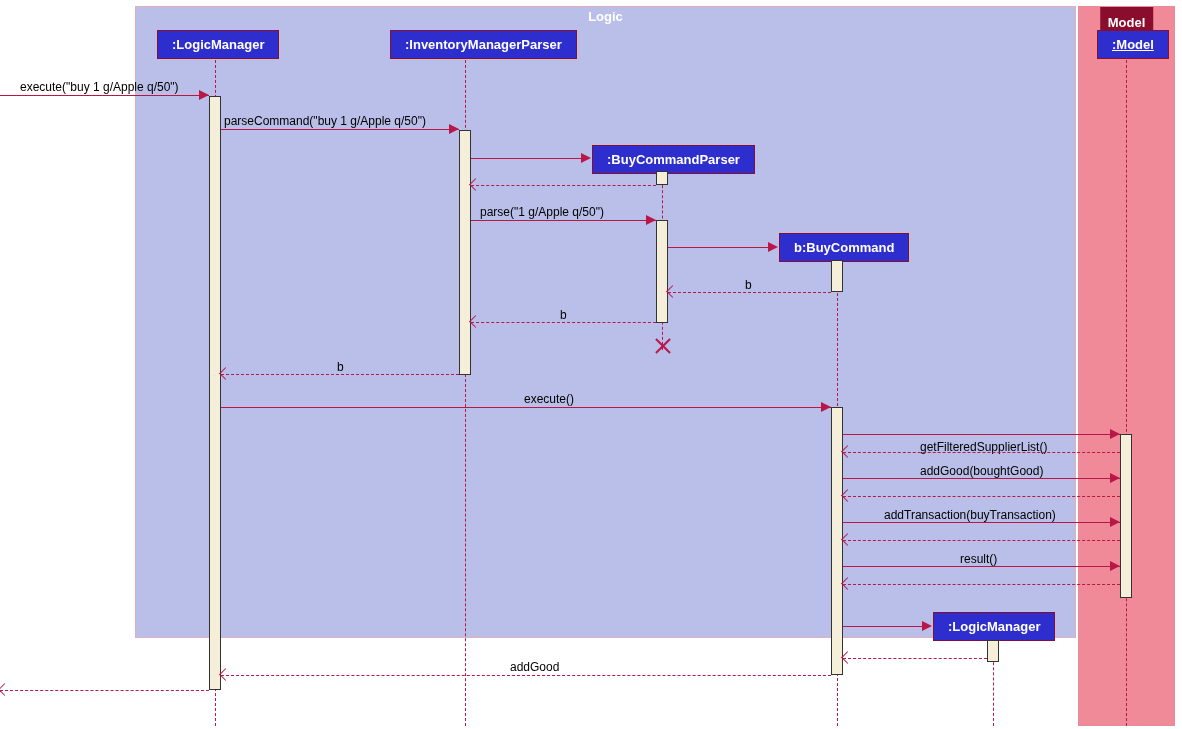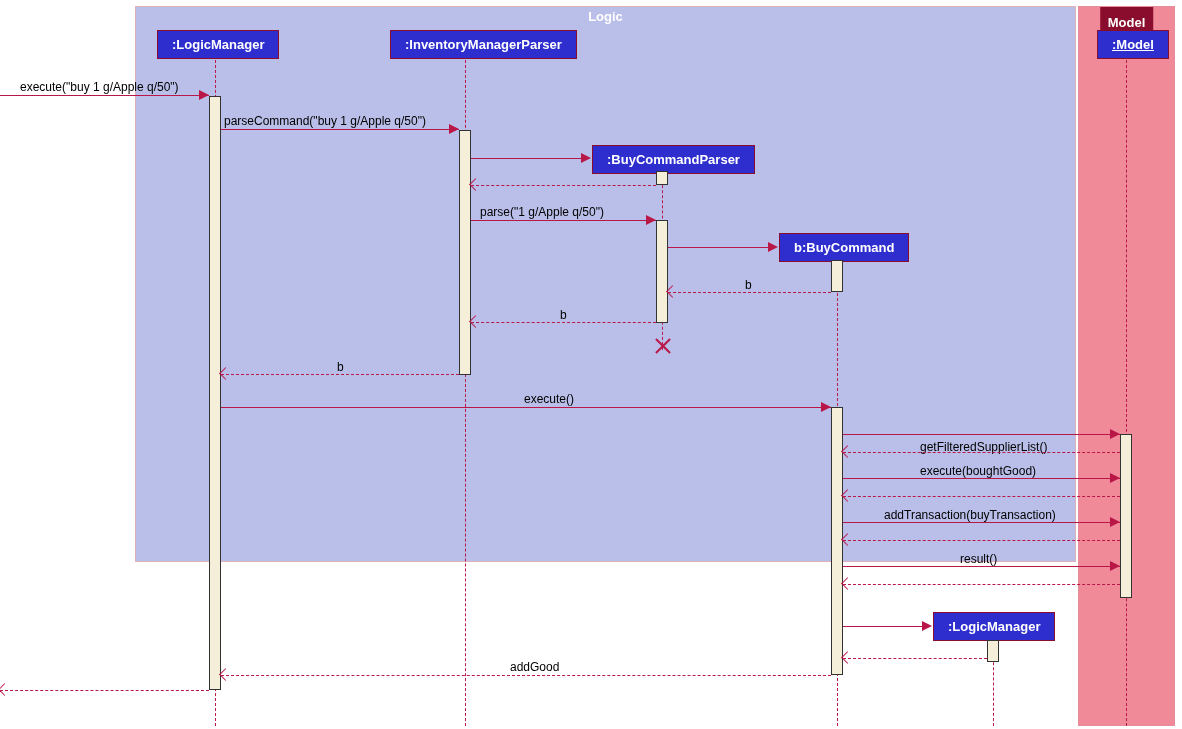--- a/index.html
+++ b/index.html
@@ -96,21 +96,21 @@
     left: 50%; top: 0;
     width: 2px; height: 100%;
     background: #b91748;
   }
   .destroy-x::before { transform: rotate(45deg); }
   .destroy-x::after { transform: rotate(-45deg); }
 </style>
 </head>
 <body>
 
-<div class="frame" style="left:135px; top:6px; width:941px; height:556px; background:#b9bfe8; border-color:#e0b0b8;">
+<div class="frame" style="left:135px; top:6px; width:941px; height:632px; background:#b9bfe8; border-color:#e0b0b8;">
   <div class="frame-label" style="background:#b9bfe8; color:#fff; left:50%; transform:translateX(-50%); clip-path:none; padding:2px 10px; position:absolute;">Logic</div>
 </div>
 
 <div class="frame" style="left:1078px; top:6px; width:97px; height:720px; background:#f08a98; border-color:#e58d9a;">
   <div class="frame-label" style="background:#8a0d2e; left:50%; transform:translateX(-50%); clip-path:none; padding:8px 8px; position:absolute;">Model</div>
 </div>
 
 <div class="participant" style="left:157px; top:30px;">:LogicManager</div>
 <div class="participant" style="left:390px; top:30px;">:InventoryManagerParser</div>
 <div class="participant" style="left:592px; top:145px;">:BuyCommandParser</div>
@@ -184,21 +184,21 @@
 <div class="arrow-line" style="left:843px; top:434px; width:277px;"></div>
 <div class="arrow-head right" style="left:1110px; top:429px;"></div>
 <div class="msg-label" style="left:920px; top:440px;">getFilteredSupplierList()</div>
 <div class="arrow-line dashed" style="left:843px; top:452px; width:277px;"></div>
 <div class="arrow-head" style="left:843px; top:452px;">
     <span class="arrow-head open-left"></span>
   </div>
 
 <div class="arrow-line" style="left:843px; top:478px; width:277px;"></div>
 <div class="arrow-head right" style="left:1110px; top:473px;"></div>
-<div class="msg-label" style="left:920px; top:464px;">execute(boughtGood)</div>
+<div class="msg-label" style="left:920px; top:464px;">addGood(boughtGood)</div>
 <div class="arrow-line dashed" style="left:843px; top:496px; width:277px;"></div>
 <div class="arrow-head" style="left:843px; top:496px;">
     <span class="arrow-head open-left"></span>
   </div>
 
 <div class="arrow-line" style="left:843px; top:522px; width:277px;"></div>
 <div class="arrow-head right" style="left:1110px; top:517px;"></div>
 <div class="msg-label" style="left:884px; top:508px;">addTransaction(buyTransaction)</div>
 <div class="arrow-line dashed" style="left:843px; top:540px; width:277px;"></div>
 <div class="arrow-head" style="left:843px; top:540px;">

